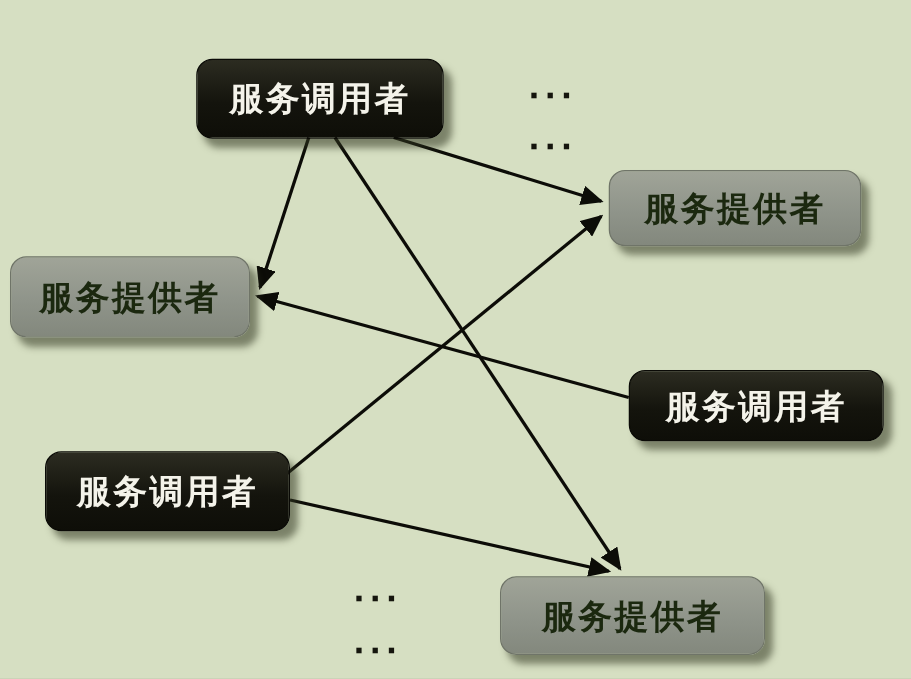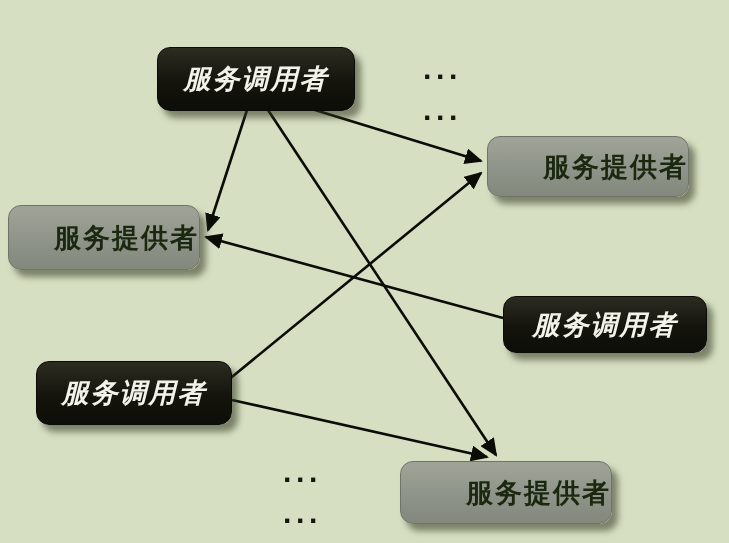--- a/index.html
+++ b/index.html
@@ -25,27 +25,25 @@
     font-weight:bold;
     font-size:27px;
     letter-spacing:2px;
     box-shadow:6px 7px 6px rgba(50,55,32,0.55);
     white-space:nowrap;
   }
   .node.caller{
     background:linear-gradient(180deg,#2c2c21 0%,#14140d 55%,#0e0e08 100%);
     color:#f4f3ea;
     border:1px solid #0a0a06;
-    font-style:italic;
   }
   .node.provider{
     background:linear-gradient(180deg,#a0a498 0%,#8f948a 55%,#83887d 100%);
     color:#1b280f;
     border:1px solid #6f7468;
-    justify-content:flex-end;
   }
   .ellipsis{
     position:absolute;
     z-index:2;
     color:#15150d;
     font-size:30px;
     font-weight:bold;
     letter-spacing:3px;
     line-height:1;
   }

